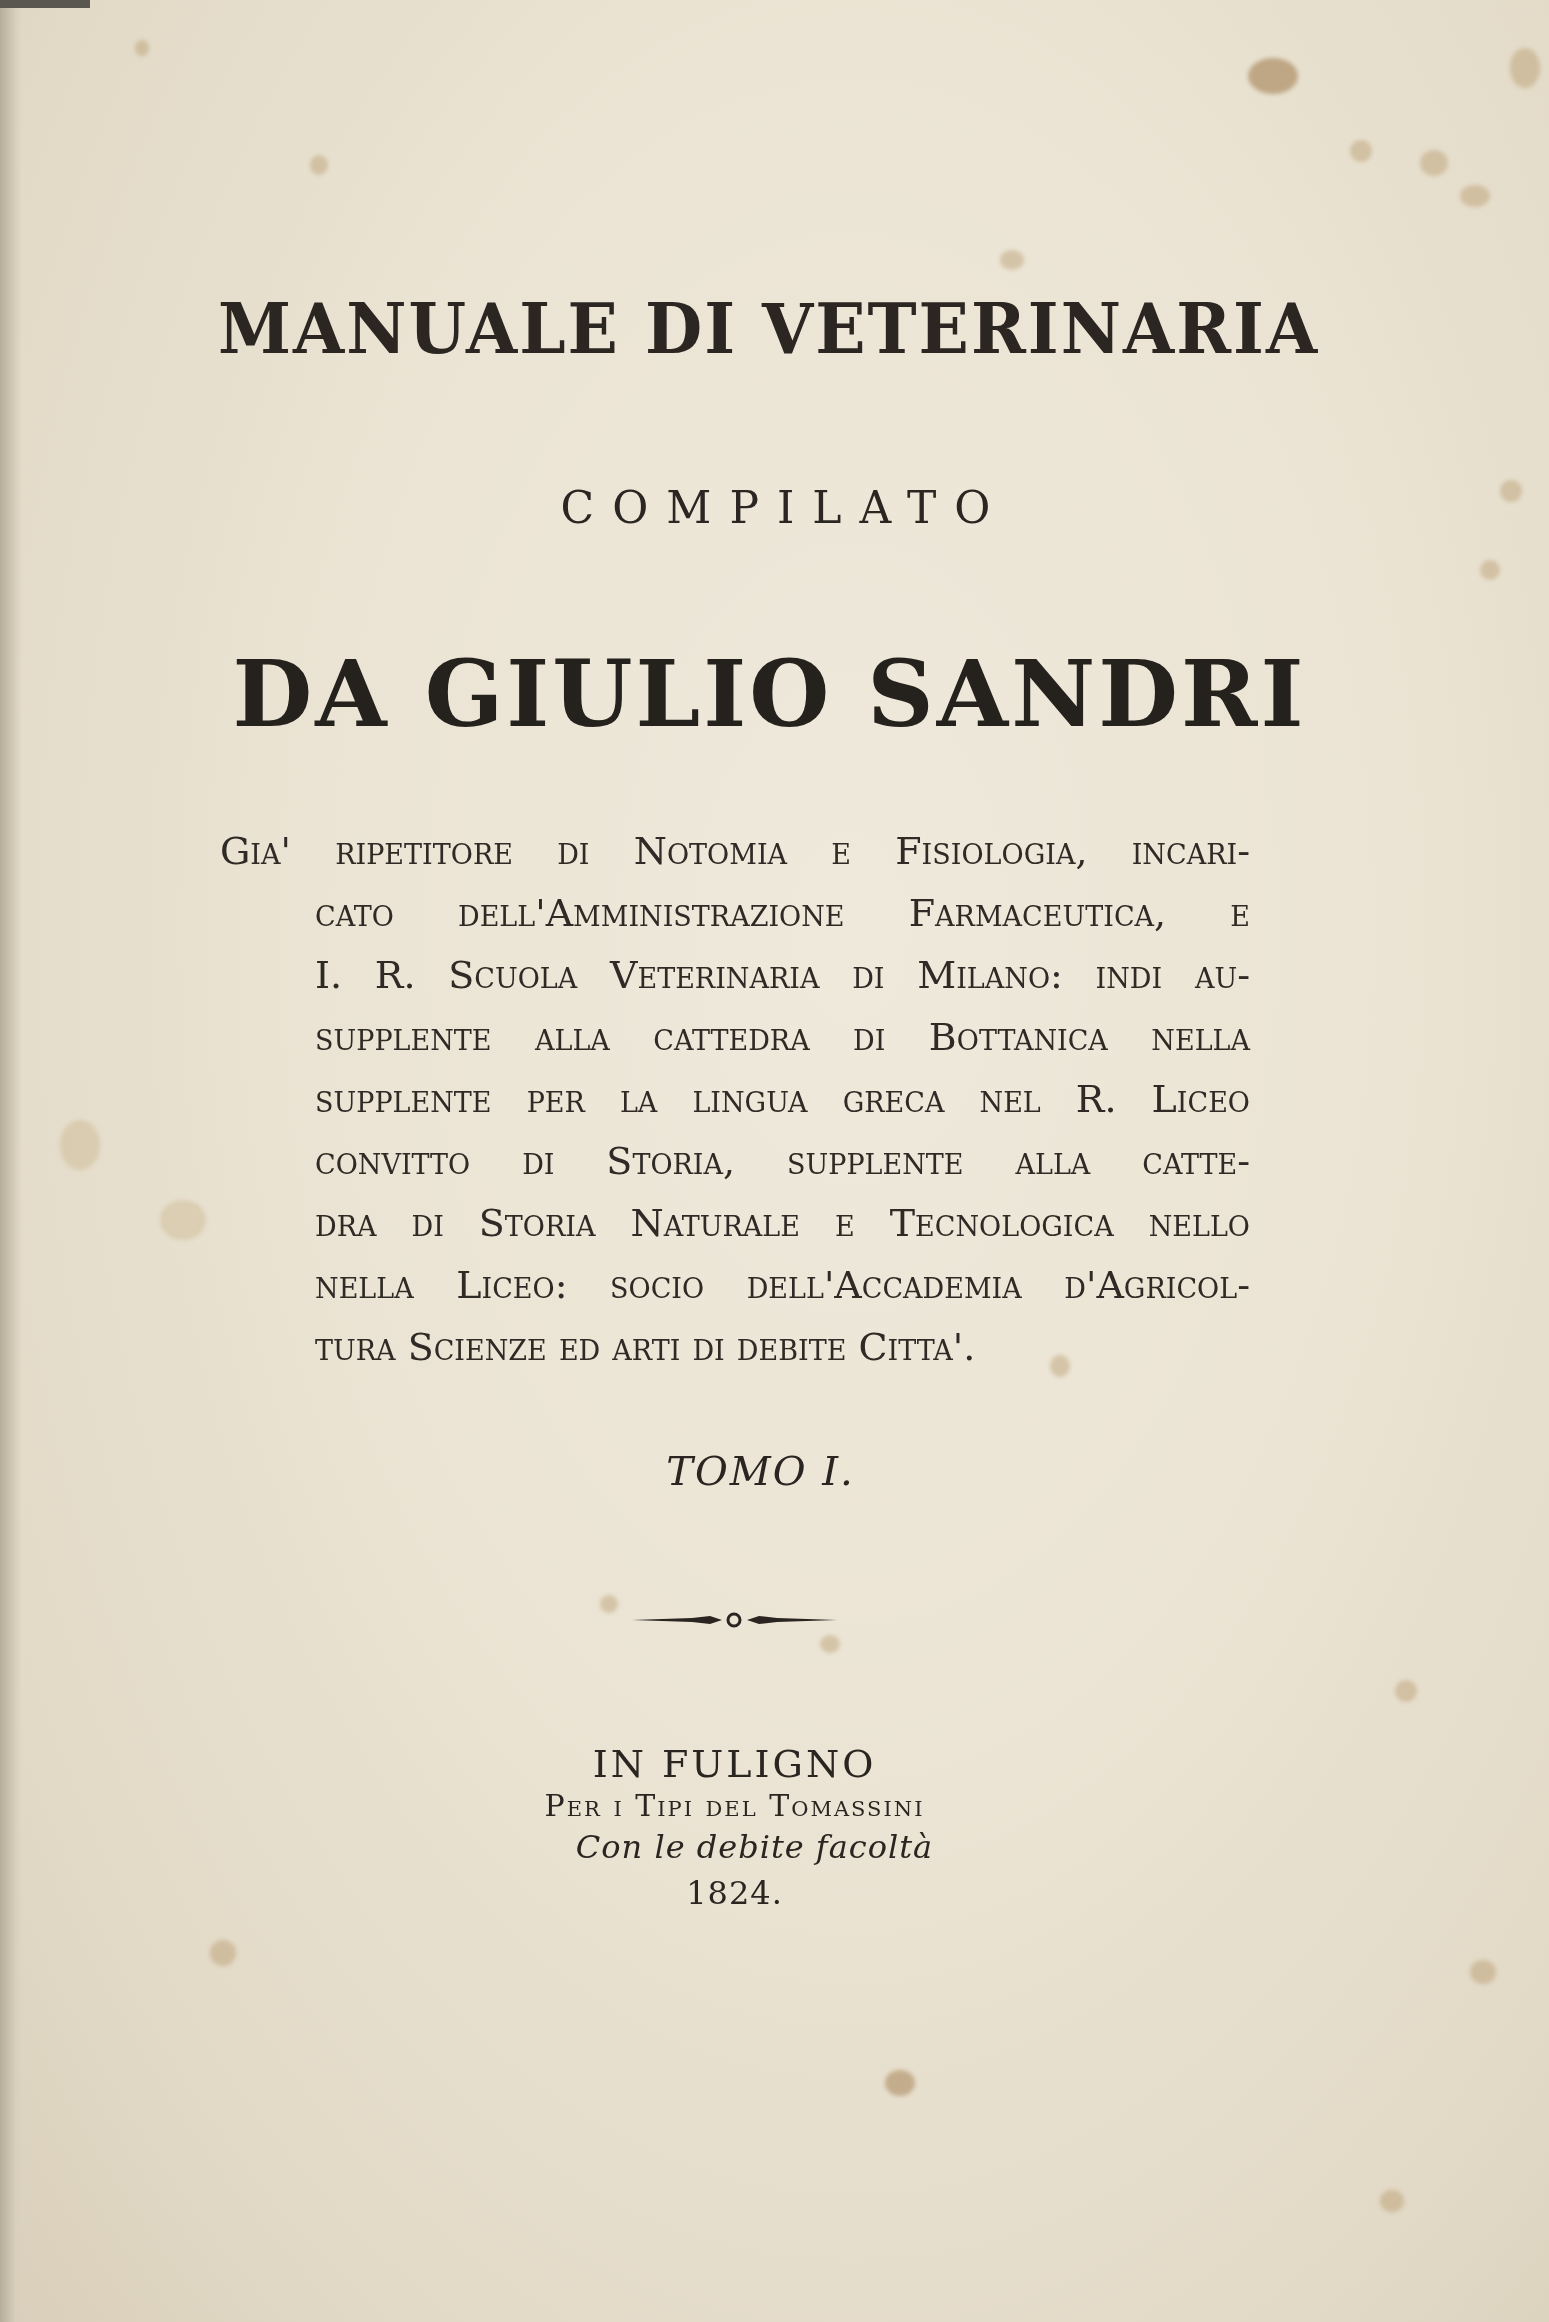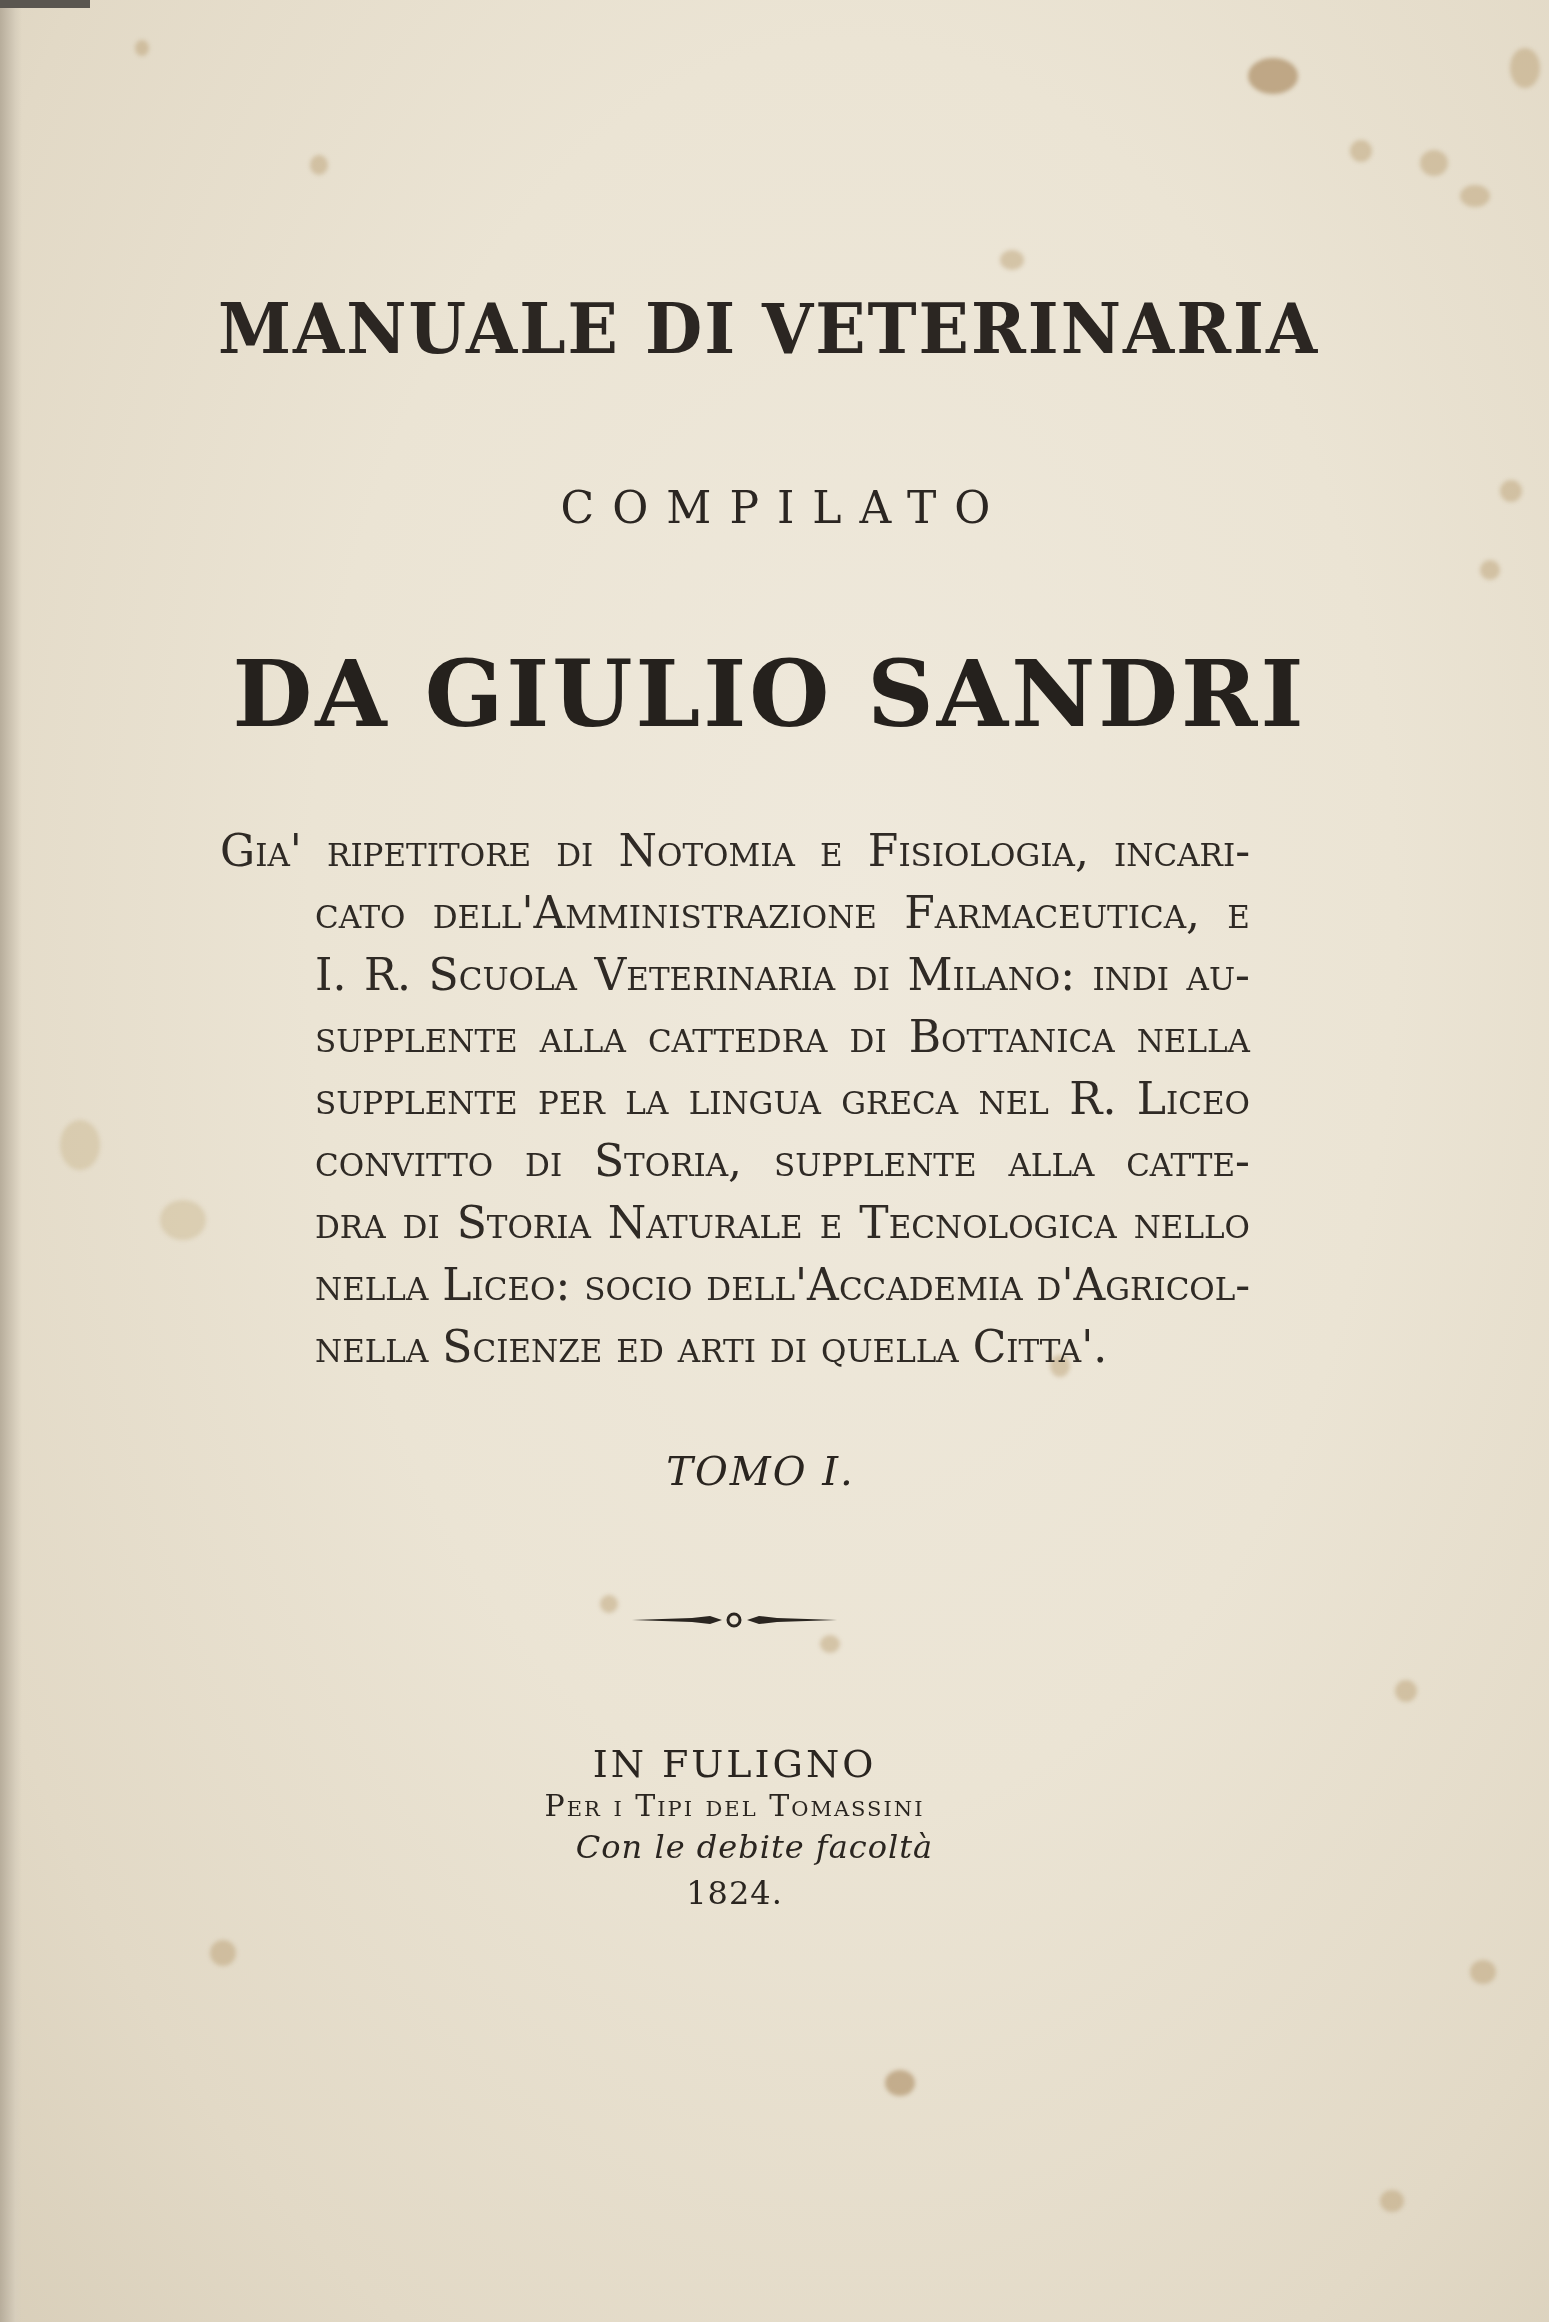--- a/index.html
+++ b/index.html
@@ -31,21 +31,21 @@
       transform: scaleY(1.05); color: #2b2622; left: -6px;
     }
     .title2 {
       top: 482px; font-size: 44px; letter-spacing: 18px; color: #2b2622; left: 10px;
     }
     .title3 {
       top: 640px; font-size: 92px; font-weight: bold; letter-spacing: 3px; color: #25211d; left: -5px;
     }
     .desc {
       position: absolute; left: 220px; top: 820px; width: 1030px;
-      font-size: 44px; font-variant: small-caps; line-height: 62px; color: #2f2a25;
+      font-size: 38px; font-variant: small-caps; line-height: 62px; color: #2f2a25;
     }
     .desc .row { white-space: nowrap; text-align: justify; text-align-last: justify; }
     .desc .indent { padding-left: 95px; }
     .tomo {
       top: 1448px; font-size: 40px; font-style: italic; letter-spacing: 2px; left: -14px;
     }
     .ornament {
       position: absolute; left: 632px; top: 1610px; width: 205px; height: 20px;
     }
     .imprint1 { top: 1742px; font-size: 38px; letter-spacing: 3px; left: -40px; }
@@ -87,21 +87,21 @@
 
   <div class="desc">
     <div class="row">Gia' ripetitore di Notomia e Fisiologia, incari-</div>
     <div class="row indent">cato dell'Amministrazione Farmaceutica, e</div>
     <div class="row indent">I. R. Scuola Veterinaria di Milano: indi au-</div>
     <div class="row indent">supplente alla cattedra di Bottanica nella</div>
     <div class="row indent">supplente per la lingua greca nel R. Liceo</div>
     <div class="row indent">convitto di Storia, supplente alla catte-</div>
     <div class="row indent">dra di Storia Naturale e Tecnologica nello</div>
     <div class="row indent">nella Liceo: socio dell'Accademia d'Agricol-</div>
-    <div class="row indent" style="text-align-last:left;">nella Scienze ed arti di quella Citta'.</div>
+    <div class="row indent" style="text-align-last:left;">tura Scienze ed arti di debite Citta'.</div>
   </div>
 
   <div class="line tomo">TOMO I.</div>
 
   <svg class="ornament" viewBox="0 0 205 20">
     <path d="M0 10 L60 8 L78 6 L90 10 L78 14 L60 12 Z" fill="#2a2520"></path>
     <circle cx="102" cy="10" r="6" fill="none" stroke="#2a2520" stroke-width="3"></circle>
     <path d="M205 10 L145 8 L127 6 L115 10 L127 14 L145 12 Z" fill="#2a2520"></path>
   </svg>
 

